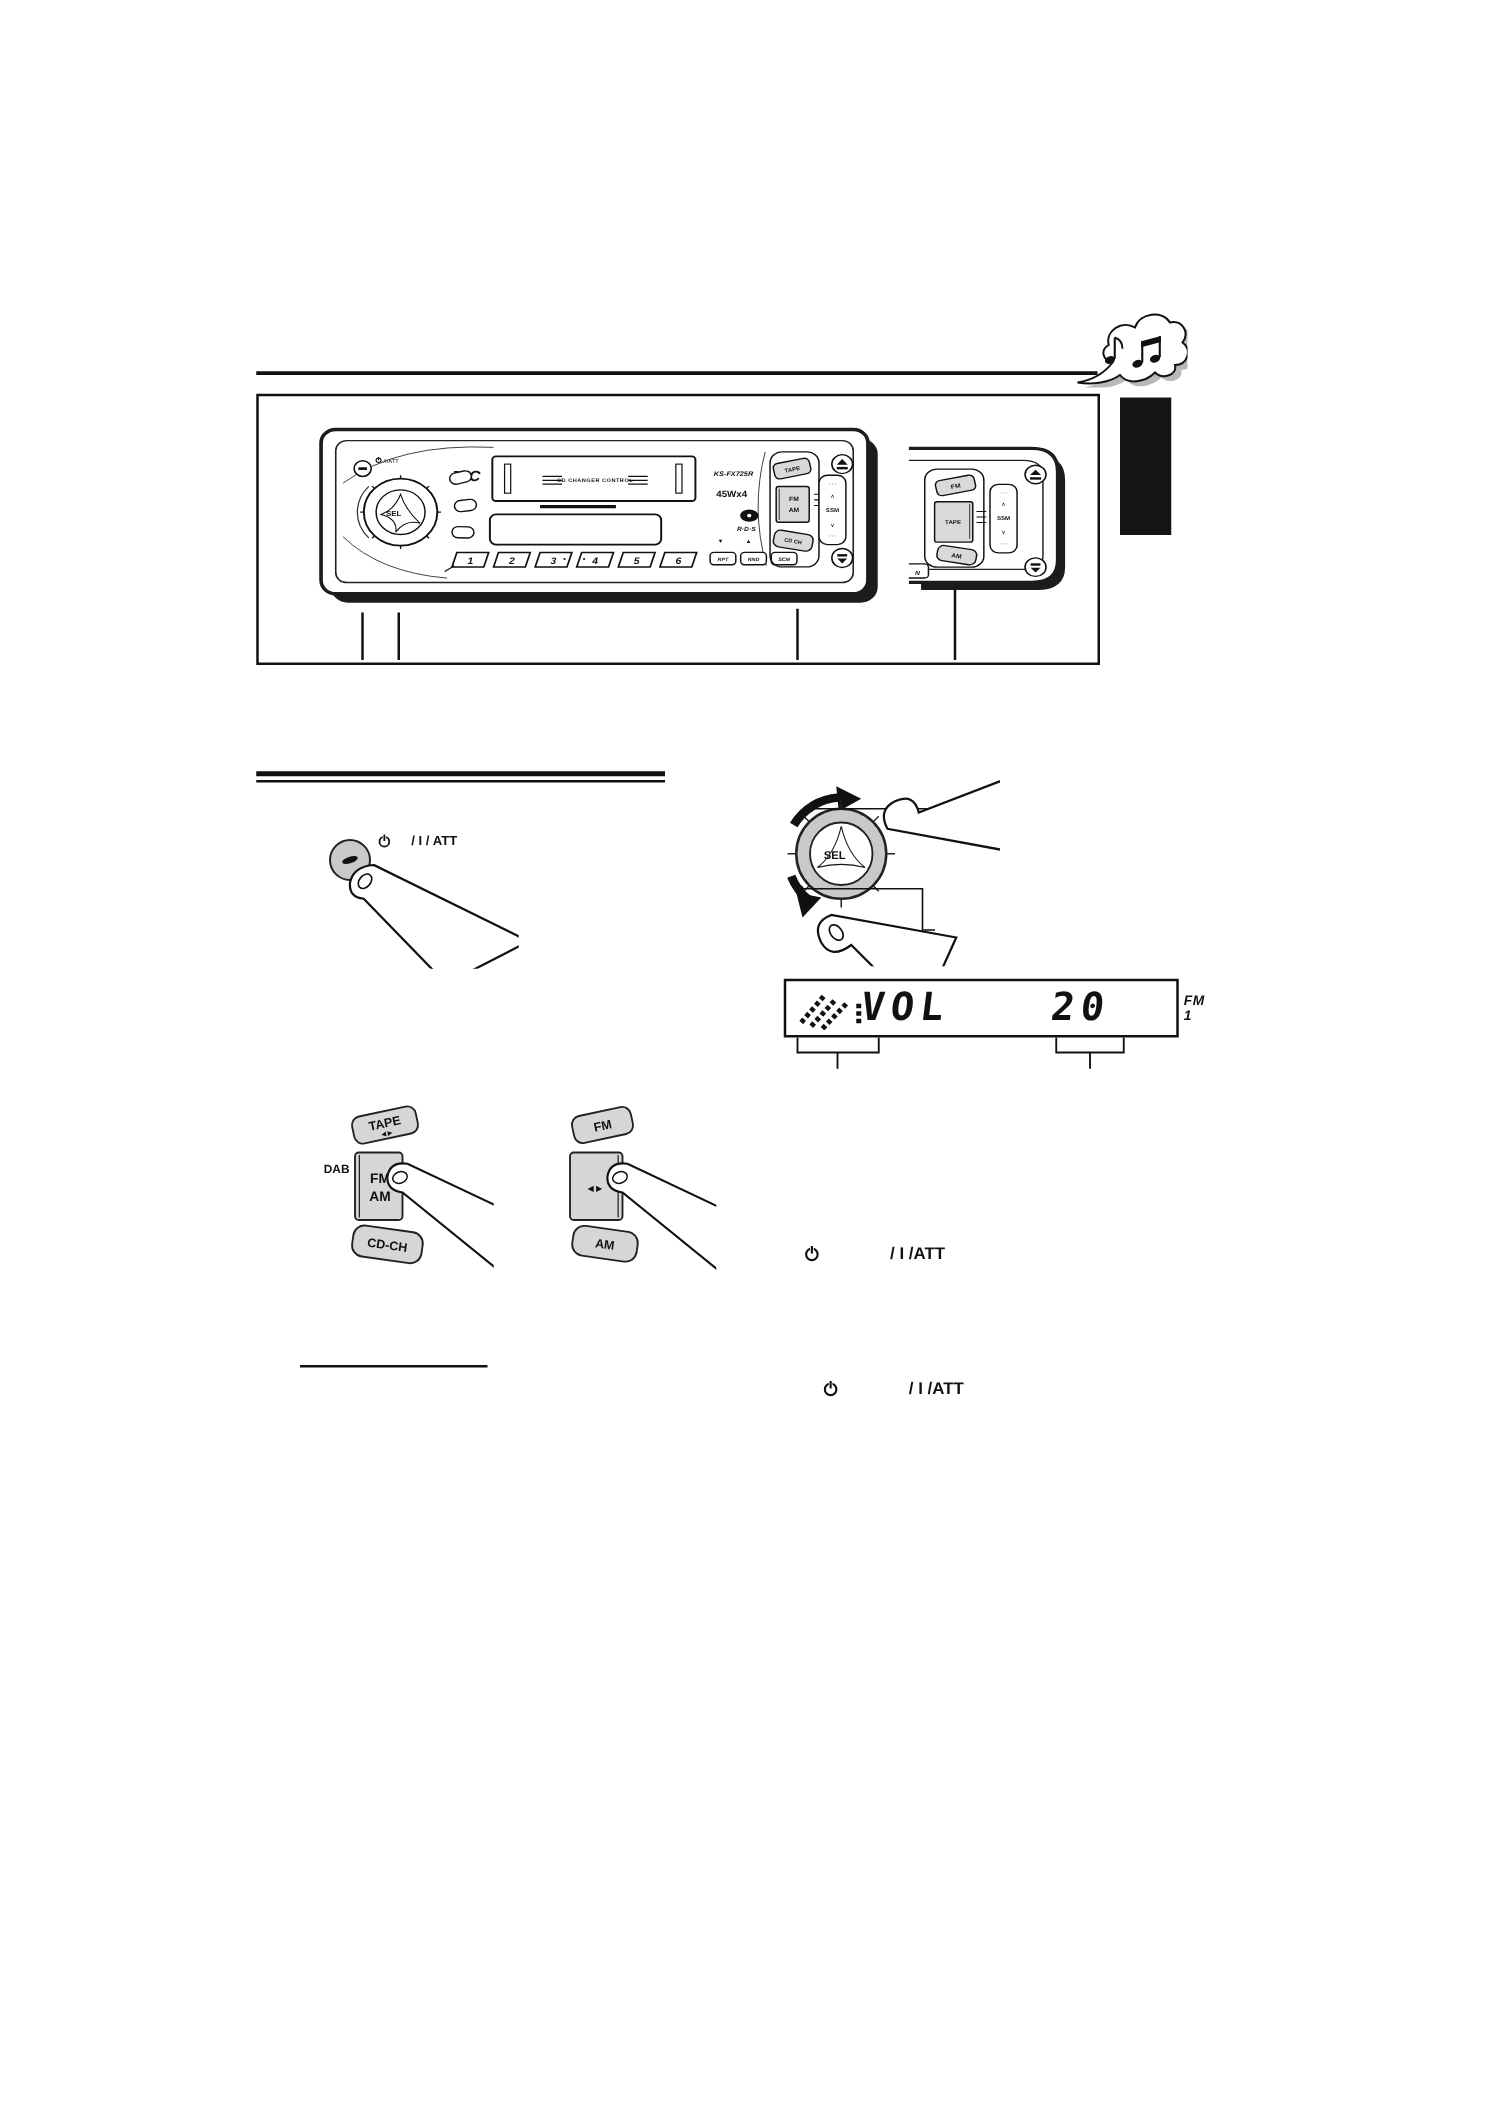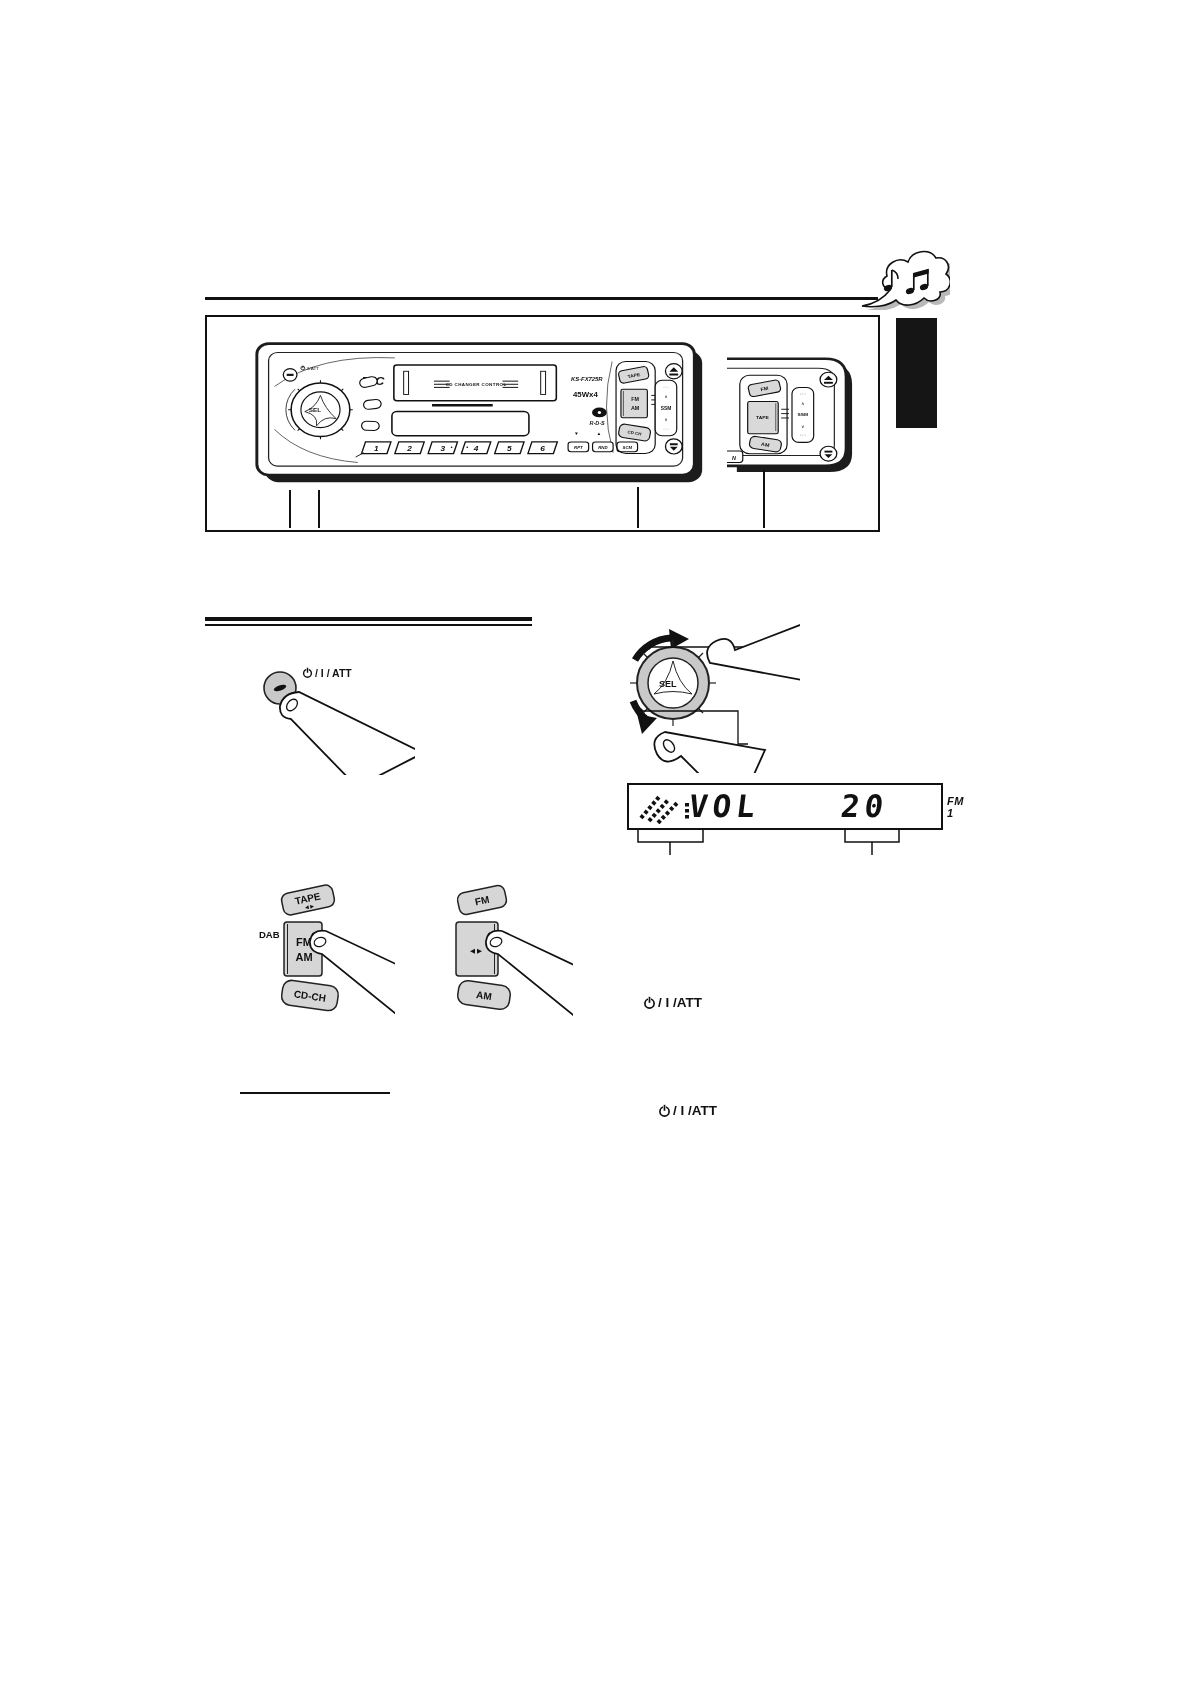--- a/index.html
+++ b/index.html
@@ -6,22 +6,22 @@
   #page{position:relative;width:1190px;height:1684px;background:#fff;overflow:hidden;
         font-family:"Liberation Sans",sans-serif;color:#111;}
   .abs{position:absolute;}
   .rule{background:#111;}
   .box{border:2px solid #111;background:#fff;}
   svg{display:block;}
   svg text{font-family:"Liberation Sans",sans-serif;fill:#111;}
   .seg{font-family:"DejaVu Sans Mono",monospace;font-weight:bold;font-size:31px;
        color:#111;letter-spacing:5px;transform:skewX(-7deg);line-height:38px;}
   .band{font-size:11px;font-weight:bold;font-style:italic;letter-spacing:.5px;margin-left:45px;}
-  .attline{position:absolute;display:flex;align-items:center;gap:2px;color:#111;white-space:nowrap;}
-  .attline.bold span{font-weight:bold;font-size:13.5px;}
+  .attline{position:absolute;display:flex;align-items:center;gap:16px;color:#111;white-space:nowrap;}
+  .attline.bold span{font-weight:bold;font-size:13.5px;margin-left:40px;}
   .attline.med span{font-weight:bold;font-size:10.5px;}
   .tab{background:#151515;}
 </style>
 </head>
 <body>
 
 <div id="page">
 
   <svg class="abs" style="left:854px;top:244px" width="96" height="66" viewBox="0 0 96 66">
     <path d="M8,62 C20,60 30,54 36,46 C28,44 26,36 33,32 C30,20 44,12 54,18 C58,6 76,4 82,14 C92,12 98,22 92,30 C100,36 96,48 86,48 C88,56 76,60 70,54 C62,62 48,64 42,56 C34,62 20,64 8,62 Z" transform="translate(5,4)" fill="#b9b9b9"></path>

